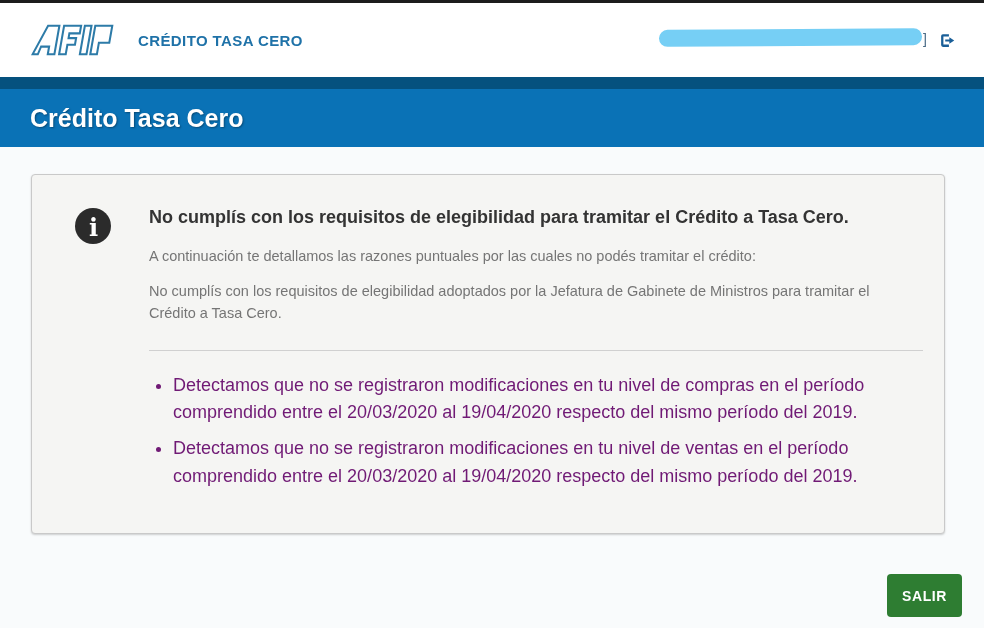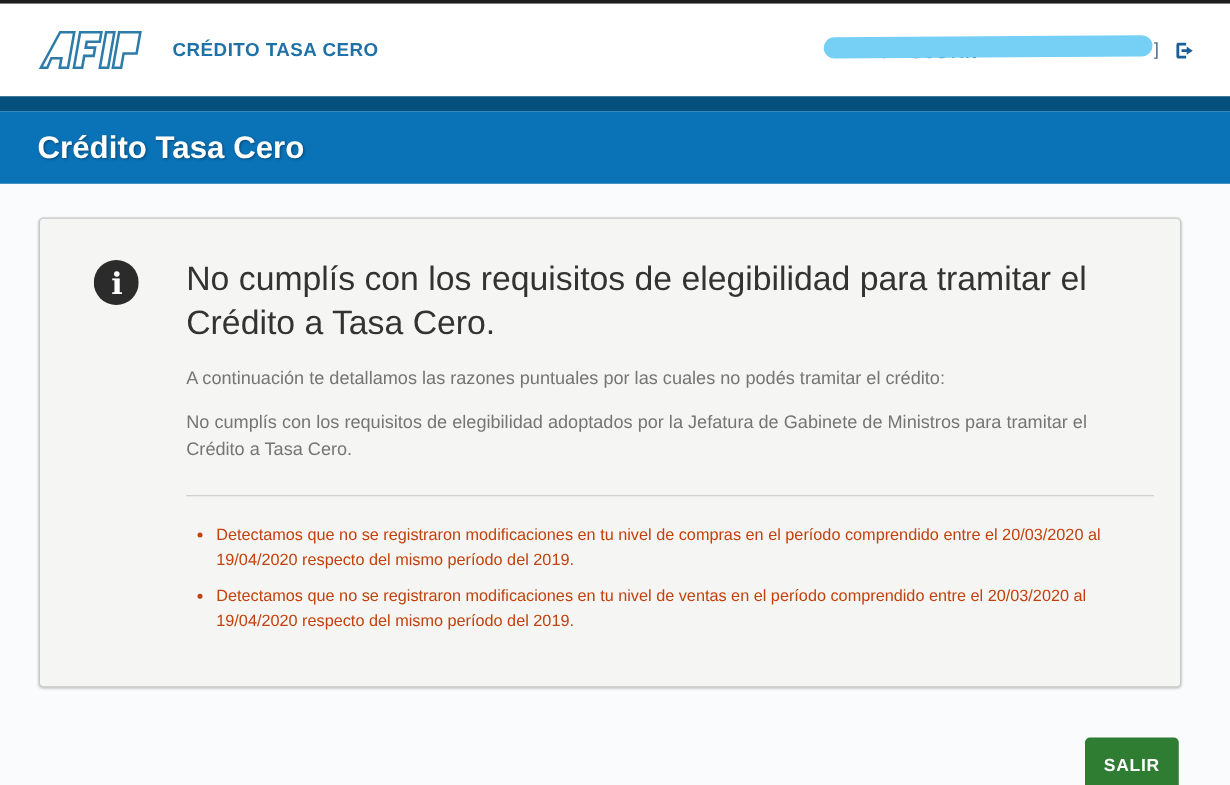--- a/index.html
+++ b/index.html
@@ -22,28 +22,28 @@
   
   .banner-strip { height:12px; background:#05517e; }
   .banner { height:58px; background:#0a72b6; display:flex; align-items:center; padding:0 30px; }
   .banner h1 { color:#ffffff; font-size:25px; font-weight:bold; text-shadow:1px 1px 2px rgba(0,0,0,.35); }
 
   
   .card { margin:27px 39px 0 31px; background:#f5f5f3; border:1px solid #c9c9c9; border-radius:4px;
           box-shadow:0 1px 2px rgba(0,0,0,.18); padding:31px 21px 34px 43px; display:flex; }
   .info-icon { flex:0 0 36px; margin-top:2px; }
   .card-body { margin-left:38px; flex:1; min-width:0; }
-  .card-heading { color:#333333; font-size:27px; font-weight:normal; line-height:1.3; max-width:770px; margin-bottom:17px; }
+  .card-heading { color:#333333; font-size:18px; font-weight:bold; line-height:1.3; max-width:770px; margin-bottom:17px; }
   .card-par { color:#757575; font-size:14.5px; line-height:1.5; max-width:770px; margin-bottom:13px; }
   .card-divider { border:none; border-top:1px solid #d0d0d0; margin:25px 0 21px 0; }
   .reason-list { list-style:disc; padding-left:24px; color:#424242; }
-  .reason-list li { font-size:13px; line-height:1.52; max-width:742px; margin-bottom:9px; color:#c2410c; }
+  .reason-list li { font-size:18px; line-height:1.52; max-width:742px; margin-bottom:9px; color:#701a75; }
 
   
-  .action-row { display:flex; justify-content:flex-end; padding-right:41px; margin-top:40px; }
+  .action-row { display:flex; justify-content:flex-end; padding-right:22px; margin-top:40px; }
   .exit-button { background:#2e7d32; color:#ffffff; border:none; border-radius:4px; width:75px; height:43px;
                  font-family:"Liberation Sans", sans-serif; font-size:14px; font-weight:600; letter-spacing:.6px; cursor:pointer; }
 </style>
 </head>
 <body>
 
 <div class="top-edge"></div>
 
 <header class="header">
   <svg class="logo-svg" width="94" height="34" viewBox="0 0 94 36" aria-label="AFIP">

